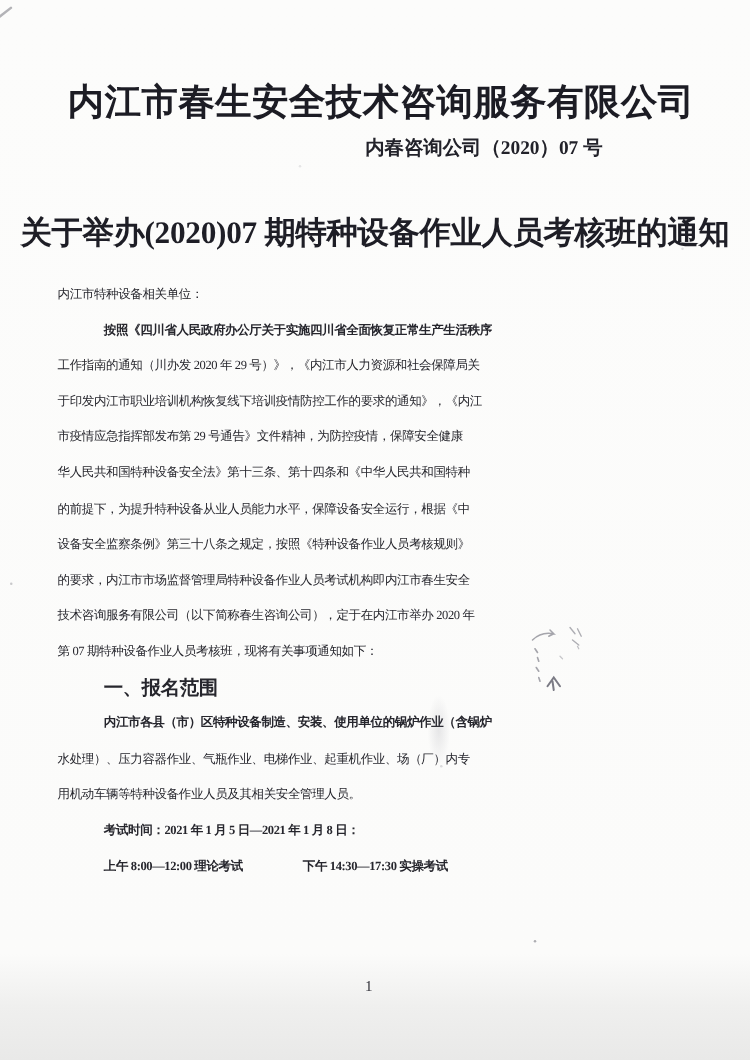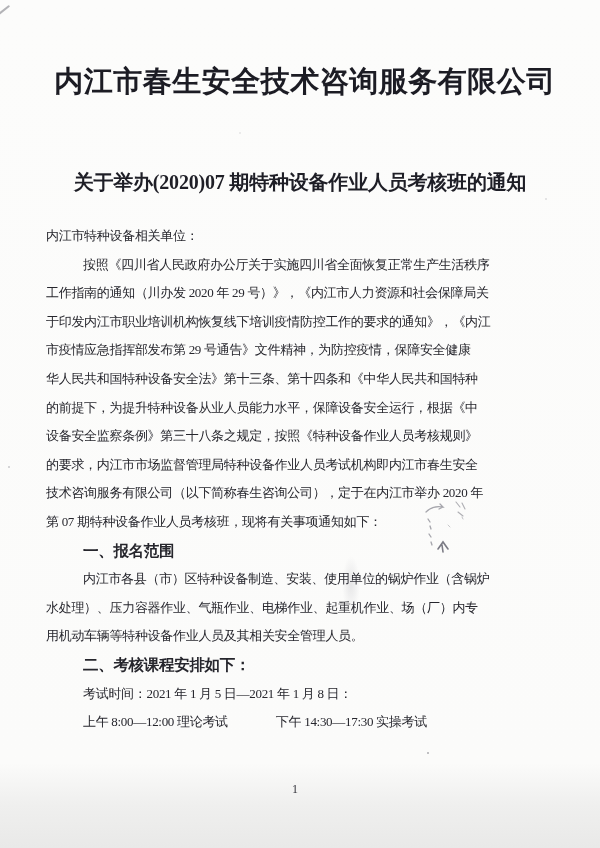--- a/index.html
+++ b/index.html
@@ -36,39 +36,39 @@
     font-weight: bold;
     color: #22222a;
   }
   .subject {
     position: absolute;
     top: 169px;
     left: 0;
     width: 100%;
     margin: 0;
     text-align: center;
-    font-size: 20px;
+    font-size: 25px;
     font-weight: bold;
     letter-spacing: -0.2px;
     color: #1e1e26;
   }
   .body-text {
     position: absolute;
     top: 222px;
     left: 46px;
     width: 520px;
   }
   .line {
     height: 28.6px;
     line-height: 28.6px;
-    font-size: 13px;
+    font-size: 10px;
     letter-spacing: -0.3px;
     white-space: nowrap;
   }
-  .indent { padding-left: 37px; }
+  .indent { padding-left: 37px; font-weight: bold; }
   .bold {
     font-weight: bold;
     font-size: 15.5px;
   }
   .sched-afternoon { margin-left: 48px; }
   .page-number {
     position: absolute;
     top: 782px;
     left: 0;
     width: 590px;
@@ -116,20 +116,21 @@
 </style>
 </head>
 <body>
 
 <div class="paper">
 
   <div class="corner-mark"></div>
 
   <h1 class="company-title">内江市春生安全技术咨询服务有限公司</h1>
 
+  <div class="doc-number">内春咨询公司（2020）07 号</div>
 
   <h2 class="subject">关于举办(2020)07 期特种设备作业人员考核班的通知</h2>
 
   <div class="body-text">
     <div class="line">内江市特种设备相关单位：</div>
 
     <div class="line indent">按照《四川省人民政府办公厅关于实施四川省全面恢复正常生产生活秩序</div>
     <div class="line">工作指南的通知（川办发 2020 年 29 号）》，《内江市人力资源和社会保障局关</div>
     <div class="line">于印发内江市职业培训机构恢复线下培训疫情防控工作的要求的通知》，《内江</div>
     <div class="line">市疫情应急指挥部发布第 29 号通告》文件精神，为防控疫情，保障安全健康</div>
@@ -138,21 +139,20 @@
     <div class="line">设备安全监察条例》第三十八条之规定，按照《特种设备作业人员考核规则》</div>
     <div class="line">的要求，内江市市场监督管理局特种设备作业人员考试机构即内江市春生安全</div>
     <div class="line">技术咨询服务有限公司（以下简称春生咨询公司），定于在内江市举办 2020 年</div>
     <div class="line">第 07 期特种设备作业人员考核班，现将有关事项通知如下：</div>
 
     <div class="line indent bold">一、报名范围</div>
     <div class="line indent">内江市各县（市）区特种设备制造、安装、使用单位的锅炉作业（含锅炉</div>
     <div class="line">水处理）、压力容器作业、气瓶作业、电梯作业、起重机作业、场（厂）内专</div>
     <div class="line">用机动车辆等特种设备作业人员及其相关安全管理人员。</div>
 
-    <div class="line indent bold">二、考核课程安排如下：</div>
 
     <div class="line indent">考试时间：2021 年 1 月 5 日—2021 年 1 月 8 日：</div>
 
     <div class="line indent">
       <span>上午 8:00—12:00 理论考试</span><span class="sched-afternoon">下午 14:30—17:30 实操考试</span>
     </div>
   </div>
 
   <div class="page-number">1</div>
 

